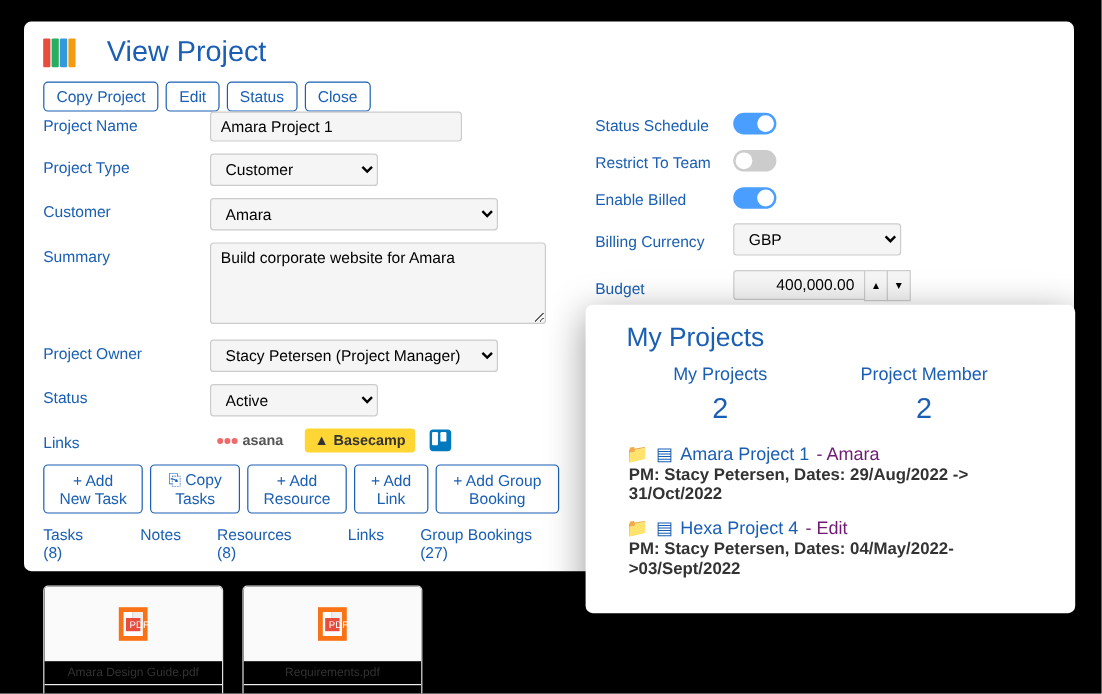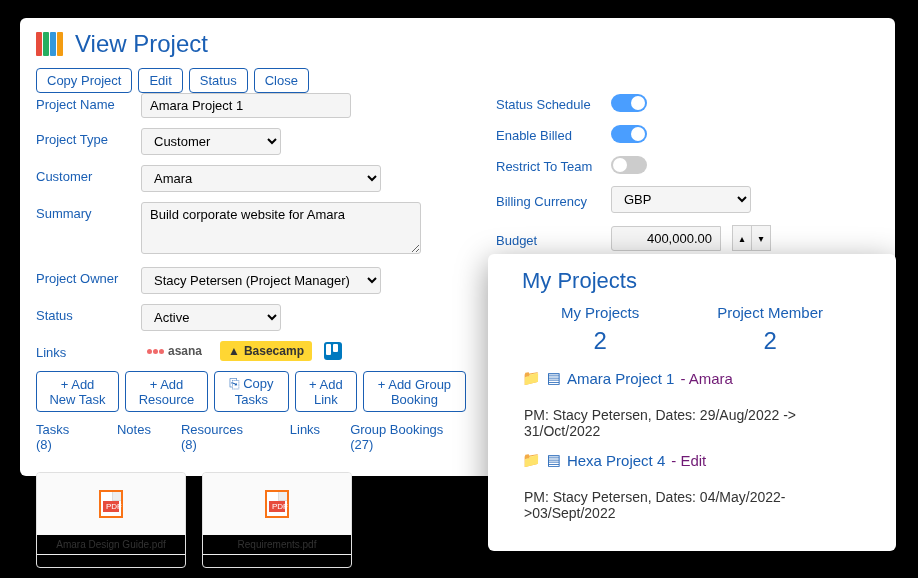--- a/index.html
+++ b/index.html
@@ -1,85 +1,85 @@
 <!DOCTYPE html>
 <html><head>
 <meta charset="utf-8">
 <style>
 * { box-sizing: border-box; margin: 0; padding: 0; font-family: -apple-system, BlinkMacSystemFont, "Segoe UI", Arial, sans-serif; }
 body { background: #000; width: 918px; height: 578px; position: relative; overflow: hidden; }
 .panel { background: #fff; border-radius: 6px; box-shadow: 0 4px 20px rgba(0,0,0,0.3); }
 .main-panel { position: absolute; left: 20px; top: 18px; width: 875px; height: 458px; padding: 12px 16px; }
-.header { display: flex; align-items: center; gap: 12px; margin-bottom: 10px; }
+.header { display: flex; align-items: center; gap: 26px; margin-bottom: 10px; }
 .books-icon { display: inline-flex; gap: 1px; }
 .book { width: 6px; height: 24px; border-radius: 1px; }
 .book.r { background: #e74c3c; }
 .book.g { background: #27ae60; }
 .book.b { background: #3498db; }
 .book.y { background: #f39c12; }
 .page-title { color: #1a5fb4; font-size: 24px; font-weight: 500; }
 .toolbar { display: flex; gap: 6px; }
 .btn-outline { border: 1px solid #1a5fb4; color: #1a5fb4; background: #fff; padding: 4px 10px; border-radius: 4px; font-size: 13px; cursor: pointer; }
 .content { display: flex; gap: 30px; }
 .left-col { flex: 0 0 430px; }
 .right-col { flex: 1; }
-.field-row { display: flex; align-items: flex-start; margin-bottom: 10px; font-size: 13px; }
+.field-row { display: flex; align-items: flex-start; margin-bottom: 10px; font-size: 13px; gap: 34px; }
 .field-label { flex: 0 0 105px; color: #1a5fb4; padding-top: 4px; }
 .field-input { flex: 1; }
 .text-input { width: 100%; max-width: 210px; padding: 4px 8px; border: 1px solid #ccc; border-radius: 3px; background: #f5f5f5; font-size: 13px; }
 .select-input { width: 140px; padding: 4px 8px; border: 1px solid #ccc; border-radius: 3px; background: #f5f5f5; font-size: 13px; }
 .select-wide { width: 240px; }
-.textarea-input { width: 280px; height: 52px; padding: 4px 8px; border: 1px solid #ccc; border-radius: 3px; background: #f5f5f5; font-size: 13px; resize: both; }
+.textarea-input { width: 280px; height: 68px; padding: 4px 8px; border: 1px solid #ccc; border-radius: 3px; background: #f5f5f5; font-size: 13px; resize: both; }
 .toggle { width: 36px; height: 18px; border-radius: 9px; position: relative; background: #ccc; display: inline-block; }
 .toggle.on { background: #4a9eff; }
 .toggle .knob { width: 14px; height: 14px; border-radius: 50%; background: #fff; position: absolute; top: 2px; left: 2px; }
 .toggle.on .knob { left: 20px; }
 .links-row { display: flex; gap: 12px; align-items: center; }
 .link-badge { display: inline-flex; align-items: center; gap: 4px; padding: 2px 6px; border-radius: 3px; font-size: 12px; font-weight: 600; }
 .asana { color: #555; }
 .asana-dots { display: inline-flex; gap: 1px; }
 .asana-dot { width: 5px; height: 5px; border-radius: 50%; background: #f06a6a; }
 .basecamp { background: #ffd633; color: #333; padding: 3px 8px; }
 .trello-icon { width: 18px; height: 18px; background: #0079bf; border-radius: 3px; display: inline-flex; padding: 2px; gap: 2px; }
 .trello-col { width: 5px; background: #fff; border-radius: 1px; }
 .trello-col.short { height: 8px; }
 .trello-col.tall { height: 11px; }
 .action-buttons { display: flex; gap: 6px; margin-top: 10px; margin-bottom: 10px; }
 .tabs { display: flex; gap: 30px; margin-top: 6px; }
 .tab { color: #1a5fb4; font-size: 13px; cursor: pointer; }
 .file-cards { display: flex; gap: 16px; margin-top: 20px; }
 .file-card { width: 150px; border: 1px solid #e0e0e0; border-radius: 4px; overflow: hidden; }
 .file-preview { height: 62px; display: flex; flex-direction: column; align-items: center; justify-content: center; background: #fafafa; }
-.pdf-icon { width: 24px; height: 28px; background: #fff; border: 2px solid #f97316; position: relative; }
+.pdf-icon { width: 24px; height: 28px; background: #fff; border: 4px solid #f97316; position: relative; }
 .pdf-icon::before { content: ''; position: absolute; top: 0; right: 0; width: 8px; height: 8px; background: #eee; border-left: 1px solid #ddd; border-bottom: 1px solid #ddd; }
 .pdf-label { background: #e74c3c; color: #fff; font-size: 8px; padding: 1px 3px; position: absolute; bottom: 4px; left: 2px; right: 2px; text-align: center; }
 .file-name { font-size: 10px; padding: 4px 6px; text-align: center; color: #333; }
 .file-actions { display: flex; justify-content: flex-end; gap: 8px; padding: 6px 8px; border-top: 1px solid #eee; }
 .right-field-row { display: flex; align-items: center; margin-bottom: 12px; font-size: 13px; }
 .right-field-row .field-label { flex: 0 0 115px; }
-.budget-group { display: flex; align-items: center; gap: 12px; }
+.budget-group { display: flex; align-items: flex-start; gap: 0; }
 .budget-input { width: 110px; text-align: right; padding: 4px 8px; border: 1px solid #ccc; border-radius: 3px 0 0 3px; background: #f5f5f5; font-size: 13px; }
 .stepper { display: flex; flex-direction: row; }
 .stepper button { width: 20px; height: 26px; border: 1px solid #ccc; background: #f5f5f5; font-size: 10px; cursor: pointer; margin-left: -1px; }
 .date-group { display: flex; align-items: center; gap: 6px; }
 .date-input { width: 100px; padding: 4px 6px; border: 1px solid #ccc; border-radius: 3px 0 0 3px; background: #f5f5f5; font-size: 12px; }
 .date-btn { width: 26px; height: 26px; border: 1px solid #ccc; background: #f5f5f5; margin-left: -1px; border-radius: 0 3px 3px 0; display: inline-flex; align-items: center; justify-content: center; font-size: 12px; cursor: pointer; }
 .to-label { color: #333; font-size: 12px; }
 .overlay-panel { position: absolute; right: 22px; top: 254px; width: 408px; background: #fff; border-radius: 6px; box-shadow: 0 8px 32px rgba(0,0,0,0.4); padding: 14px 34px 18px; }
 .overlay-title { color: #1a5fb4; font-size: 22px; font-weight: 500; margin-bottom: 10px; }
 .overlay-cols { display: flex; justify-content: space-around; text-align: center; margin-bottom: 14px; }
 .overlay-col-title { color: #1a5fb4; font-size: 15px; margin-bottom: 6px; }
 .overlay-col-val { color: #1a5fb4; font-size: 24px; font-weight: 400; }
 .project-item { margin-bottom: 12px; }
 .project-header { display: flex; align-items: center; gap: 6px; font-size: 15px; }
 .folder-icon { color: #1a5fb4; }
 .chart-icon { color: #1a5fb4; }
 .project-name { color: #1a5fb4; font-weight: 500; }
 .project-customer { color: #701a75; }
-.project-detail { color: #333; font-size: 14px; margin-top: 20px; margin-left: 2px; }
+.project-detail { color: #333; font-size: 14px; margin-top: 0; margin-left: 2px; font-weight: bold; }
 </style>
 </head>
 <body>
 
 <div class="panel main-panel">
   <div class="header">
     <span class="books-icon">
       <span class="book r"></span>
         <span class="book g"></span>
         <span class="book b"></span>
@@ -138,22 +138,22 @@
           </span>
           <span class="trello-icon">
             <span class="trello-col tall"></span>
               <span class="trello-col short"></span>
           </span>
         </div>
       </div>
 
       <div class="action-buttons">
         <button class="btn-outline">+ Add New Task</button>
+        <button class="btn-outline"><span>⎘</span> <span>Copy Tasks</span></button>
         <button class="btn-outline">+ Add Resource</button>
-        <button class="btn-outline"><span>⎘</span> <span>Copy Tasks</span></button>
         <button class="btn-outline">+ Add Link</button>
         <button class="btn-outline">+ Add Group Booking</button>
       </div>
 
       <div class="tabs">
         <span class="tab">Tasks (8)</span>
         <span class="tab">Notes</span>
         <span class="tab">Resources (8)</span>
         <span class="tab">Links</span>
         <span class="tab">Group Bookings (27)</span>
@@ -188,28 +188,28 @@
     </div>
 
     <div class="right-col">
       <div class="right-field-row">
         <div class="field-label">Status Schedule</div>
         <span class="toggle on">
             <span class="knob"></span>
           </span>
       </div>
       <div class="right-field-row">
+        <div class="field-label">Restrict To Team</div>
+        <span class="toggle">
+            <span class="knob"></span>
+          </span>
+      </div>
+      <div class="right-field-row">
         <div class="field-label">Enable Billed</div>
         <span class="toggle on">
-            <span class="knob"></span>
-          </span>
-      </div>
-      <div class="right-field-row">
-        <div class="field-label">Restrict To Team</div>
-        <span class="toggle">
             <span class="knob"></span>
           </span>
       </div>
       <div class="right-field-row">
         <div class="field-label">Billing Currency</div>
         <select class="select-input"><option>GBP</option></select>
       </div>
       <div class="right-field-row">
         <div class="field-label">Budget</div>
         <div class="budget-group">

